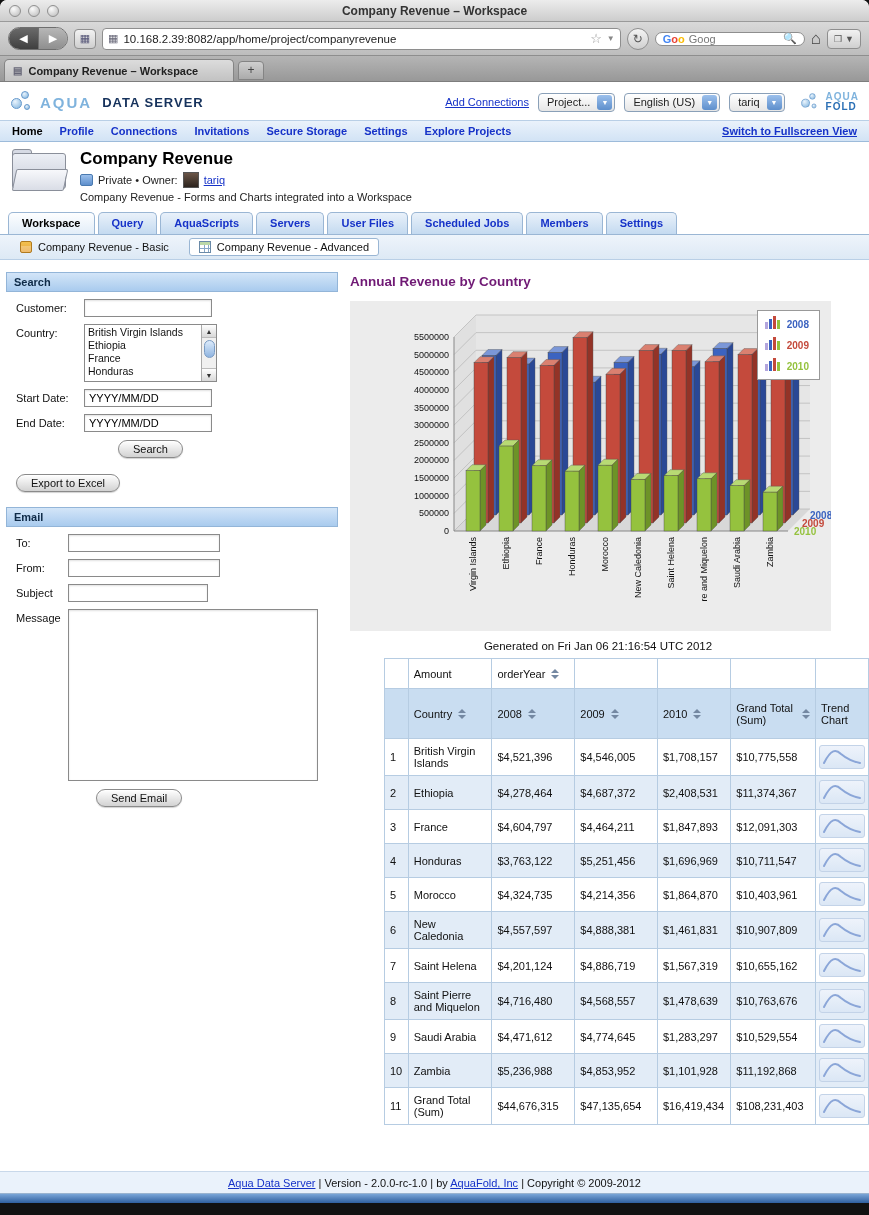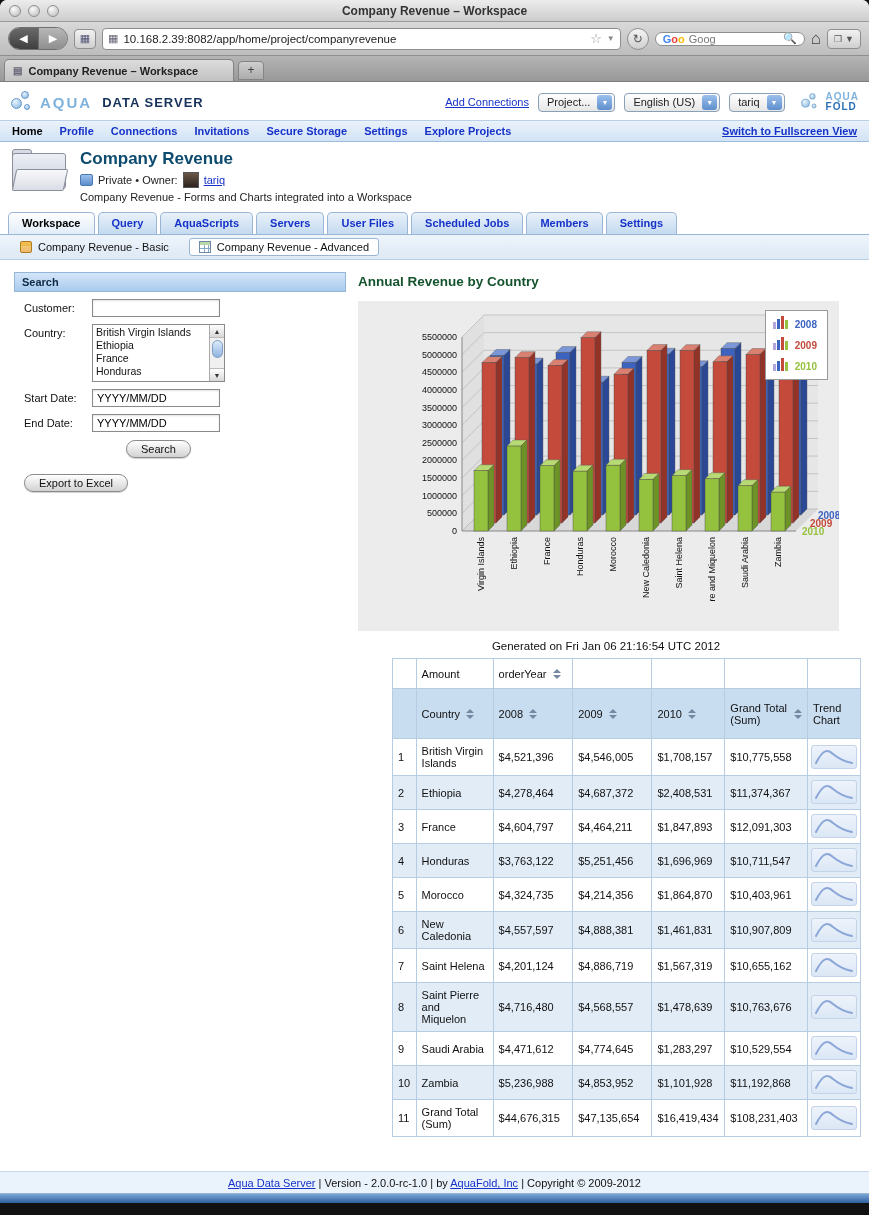--- a/index.html
+++ b/index.html
@@ -66,40 +66,40 @@
   .nav-link { color:#1632c8; text-decoration:none; }
   .nav-link.active { color:#000; }
   .nav-right { margin-left:auto; }
 
   .project-head { display:flex; padding:7px 12px 5px; gap:14px; flex:0 0 auto; }
   .folder { width:54px; height:38px; position:relative; margin-top:4px; }
   .folder .back { position:absolute; left:0; top:0; width:54px; height:36px; background:linear-gradient(#eceff5,#c7ccd8); border:1px solid #8a8f9a; border-radius:3px; }
   .folder .tabp { position:absolute; left:0; top:-4px; width:20px; height:8px; background:#d6dae4; border:1px solid #8a8f9a; border-radius:3px 3px 0 0; }
   .folder .front { position:absolute; left:2px; bottom:0; width:52px; height:22px; background:linear-gradient(#f7f8fb,#d9dde6); border:1px solid #8a8f9a; border-radius:2px; transform:skewX(-12deg); }
   .proj-info { display:flex; flex-direction:column; gap:3px; }
-  .proj-title { font-size:17px; font-weight:bold; color:#0c4a6e; }
+  .proj-title { font-size:17px; font-weight:bold; color:#000000; }
   .proj-meta { display:flex; align-items:center; gap:5px; font-size:11px; color:#222; }
   .privacy-ic { width:13px; height:12px; background:linear-gradient(#9cc0ec,#5e8fcc); border:1px solid #4a7ab0; border-radius:2px; }
   .avatar { width:16px; height:16px; background:linear-gradient(#6b5648,#2d241e); border:1px solid #555; }
   .proj-desc { font-size:11px; color:#222; }
 
   .tabs-row { display:flex; align-items:flex-end; gap:3px; padding:4px 8px 0; flex:0 0 auto; }
   .tab { padding:4px 13px 5px; font-size:11px; font-weight:bold; color:#1632c8; background:linear-gradient(#e9f1fa,#c4daf0); border:1px solid #9ab6d4; border-bottom:none; border-radius:5px 5px 0 0; }
   .tab.active { background:linear-gradient(#fdfeff,#e2edf8); color:#000; }
   .subtabs-row { display:flex; align-items:center; gap:10px; padding:3px 10px; background:linear-gradient(#eef4fb,#dde9f5); border-top:1px solid #9ab6d4; border-bottom:1px solid #b9cfe6; flex:0 0 auto; }
   .subtab { display:inline-flex; align-items:center; gap:6px; font-size:11px; color:#111; padding:2px 9px; border:1px solid transparent; }
   .subtab.active { background:#fff; border:1px solid #9ab6d4; border-radius:3px; }
   .ic-form { width:12px; height:12px; background:linear-gradient(#f2c14e,#e8a33d); border:1px solid #b07a1e; border-radius:2px; box-shadow:inset 0 -6px 0 rgba(255,255,255,.25); }
   .ic-grid { width:12px; height:12px; background:#fff; border:1px solid #6a8aa8;
              background-image:linear-gradient(#bcd8a8,#bcd8a8), linear-gradient(#88a8c8,#88a8c8), linear-gradient(#88a8c8,#88a8c8), linear-gradient(#88a8c8,#88a8c8);
              background-size:100% 3px, 100% 1px, 1px 100%, 1px 100%;
              background-position:0 0, 0 6px, 4px 0, 8px 0; background-repeat:no-repeat; }
 
   
-  .main { flex:1; display:flex; padding:12px 8px 0; overflow:hidden; }
+  .main { flex:1; display:flex; padding:12px 0 0; overflow:hidden; }
   .left-col { width:338px; flex:0 0 auto; padding-left:6px; }
   .right-col { flex:1; margin-left:6px; width:510px; }
 
   .panel { margin-bottom:15px; }
   .panel-hdr { background:linear-gradient(#d3e5f8,#a9cbee); border:1px solid #93b5d8; font-size:11px; font-weight:bold; color:#0e2a47; padding:3px 7px; }
   .frow { display:flex; align-items:flex-start; margin:7px 0 7px 10px; font-size:11px; color:#111; }
   .frow label { width:68px; padding-top:3px; }
   .ti { height:18px; border:1px solid #8a8a8a; font-size:11px; padding:1px 4px; width:128px; box-shadow:inset 0 1px 2px rgba(0,0,0,.12); font-family:"Liberation Sans",sans-serif; }
   .listbox { width:133px; height:58px; border:1px solid #8a8a8a; background:#fff; display:flex; overflow:hidden; }
   .lb-opts { flex:1; overflow:hidden; font-size:10.5px; line-height:13px; padding:1px 3px; white-space:nowrap; }
@@ -111,21 +111,21 @@
   .mac-btn { display:inline-block; border:1px solid #8a8a8a; border-radius:10px; background:linear-gradient(#ffffff,#d2d2d2); padding:2px 14px; font-size:11px; color:#111; box-shadow:0 1px 1px rgba(0,0,0,.18), inset 0 1px 0 #fff; font-family:"Liberation Sans",sans-serif; }
   .btn-row-search { margin:4px 0 10px 112px; }
   .btn-row-export { margin:9px 0 10px 10px; }
   .erow label { width:52px; }
   .ti.email { width:152px; }
   .ti.subject { width:140px; }
   .msgarea { width:250px; height:172px; border:1px solid #8a8a8a; font-size:11px; padding:2px 4px; resize:none; box-shadow:inset 0 1px 2px rgba(0,0,0,.12); font-family:"Liberation Sans",sans-serif; }
   .btn-row-send { margin:6px 0 10px 90px; }
 
   
-  .chart-title { font-size:13.5px; font-weight:bold; color:#14532d; margin:2px 0 12px 6px; }
+  .chart-title { font-size:13.5px; font-weight:bold; color:#701a75; margin:2px 0 12px 6px; }
   .chart-box { position:relative; width:481px; height:330px; background:#ececec; margin-left:6px; }
   .legend { position:absolute; top:9px; right:11px; background:#fff; border:1px solid #999; padding:4px 10px 4px 6px; display:flex; flex-direction:column; gap:3px; }
   .legend .lrow { display:flex; align-items:center; gap:6px; }
   .legend .llabel { font-size:10px; font-weight:bold; }
   .caption { text-align:center; font-size:11.5px; color:#111; margin:9px 0 6px; width:508px; }
 
   
   .rev-table { border-collapse:collapse; font-size:11px; color:#111; table-layout:fixed;margin-left:40px; }
   .rev-table td, .rev-table th { border:1px solid #b6cce2; padding:6px 5px; text-align:left; font-weight:normal; vertical-align:middle; overflow:hidden; }
   .rev-table thead tr.h1 th { background:#fff; height:30px; }
@@ -321,20 +321,42 @@
             <button class="mac-btn">Search</button>
           </div>
         </div>
 
         <div class="panel">
           <div class="btn-row-export">
             <button class="mac-btn">Export to Excel</button>
           </div>
         </div>
 
+        <div class="panel">
+          <div class="panel-hdr">Email</div>
+          <div class="frow erow">
+            <label>To:</label>
+            <input class="ti email" style="">
+          </div>
+          <div class="frow erow">
+            <label>From:</label>
+            <input class="ti email" style="">
+          </div>
+          <div class="frow erow">
+            <label>Subject</label>
+            <input class="ti subject" style="">
+          </div>
+          <div class="frow erow">
+            <label>Message</label>
+            <textarea class="msgarea" style=""></textarea>
+          </div>
+          <div class="btn-row-send">
+            <button class="mac-btn">Send Email</button>
+          </div>
+        </div>
       </div>
 
       <div class="right-col">
         <div class="chart-title">Annual Revenue by Country</div>
         <div class="chart-box">
           <svg id="chart-svg" width="481" height="330" viewBox="0 0 481 330">
               <polygon points="104,230 104,36 126,14 126,208" fill="#e0e0e0"></polygon>
               <polygon points="126,208 126,14 460,14 460,208" fill="#e6e6e6"></polygon>
               <polygon points="104,230 126,208 460,208 438,230" fill="#d8d8d8"></polygon>
               <line x1="104" y1="230" x2="126" y2="208" stroke="#b5b5b5" stroke-width="0.7"></line>

